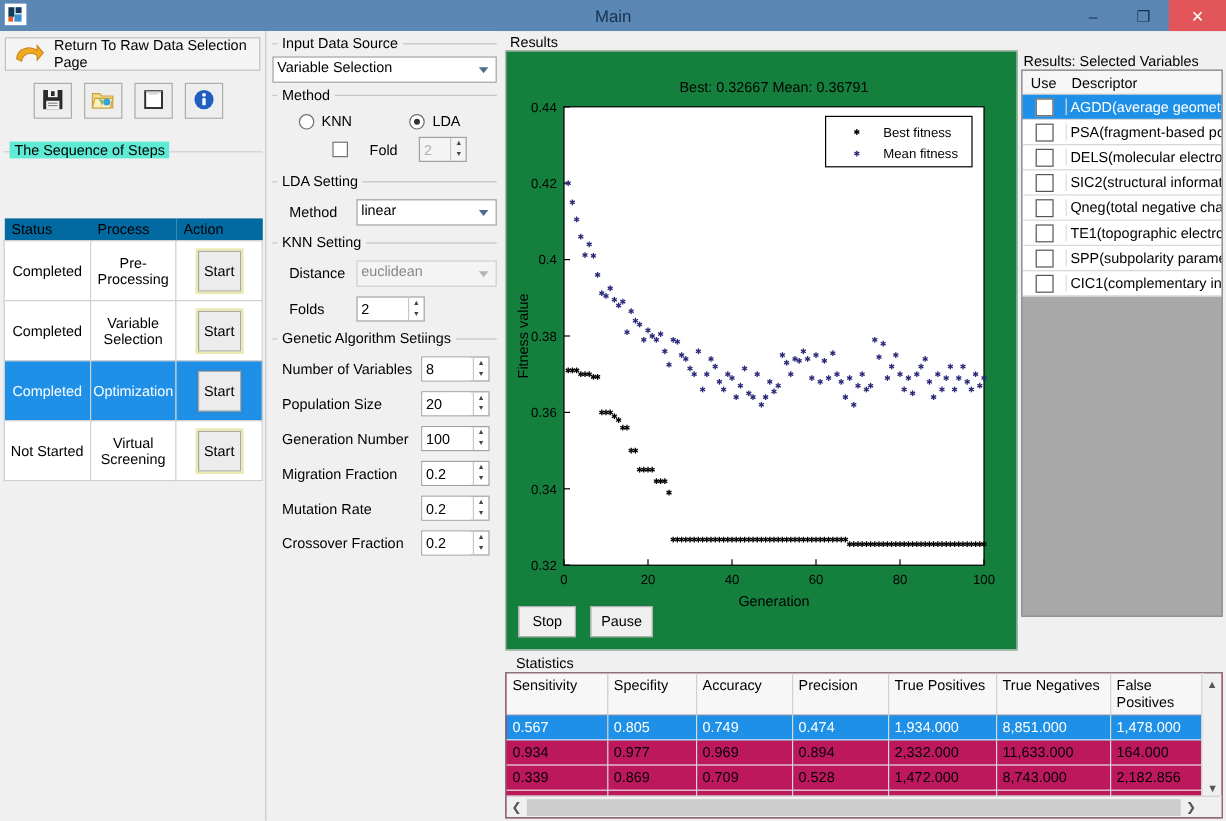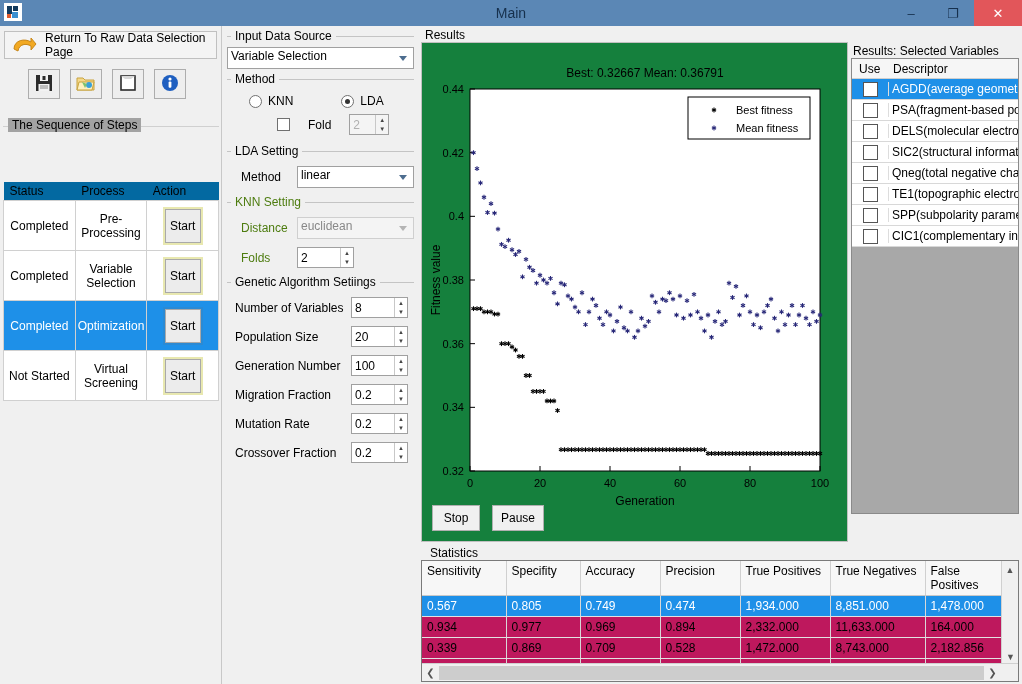--- a/index.html
+++ b/index.html
@@ -38,21 +38,21 @@
     display:flex; align-items:center; padding-left:6px; gap:8px;
   }
   .returnbar .lbl { font-size:12px; }
   .arrow-icon { width:26px; height:20px; }
   .toolbtns { display:flex; gap:10px; padding:10px 0 0 28px; }
   .tbtn {
     width:32px; height:30px; background:#eeeeee; border:1px solid #adadad;
     display:flex; align-items:center; justify-content:center;
   }
   .seqgroup { position:absolute; top:100px; left:3px; width:216px; height:300px; }
-  .seqlegend { position:absolute; top:-8px; left:5px; background:#a3a3a3; padding:0 4px; font-size:12px; }
+  .seqlegend { position:absolute; top:-8px; left:5px; background:#5eead4; padding:0 4px; font-size:12px; }
   .seqgroup .gline { position:absolute; top:0; left:0; width:100%; height:1px; background:#d0d0d0; }
   table.seq { border-collapse:collapse; margin-top:56px; width:216px; table-layout:fixed; }
   table.seq th {
     font-weight:normal; font-size:12px; text-align:left; padding:2px 6px;
     background:#0369a1; border:none;
   }
   table.seq td {
     border:1px solid #d0d0d0; background:#fff; font-size:12px; text-align:center;
     height:50px; vertical-align:middle; padding:2px;
   }
@@ -61,21 +61,21 @@
   .startbtn {
     width:36px; height:34px; margin:0 auto; background:#ececec;
     border:1px solid #a9a9a9; outline:2px solid #e8e8b0;
     display:flex; align-items:center; justify-content:center; font-size:12px;
   }
   tr.sel .startbtn { outline:2px solid #2a8ad4; color:#000; background:#ececec; }
   
   .settings { position:absolute; left:224px; top:0; width:193px; height:482px; background:#f0f0f0; }
   .fieldset { position:relative; margin:10px 3px 0 3px; border-top:1px solid #c4c4c4; padding-top:10px; }
   .fieldset > .leg { position:absolute; top:-8px; left:4px; background:#f0f0f0; padding:0 4px; font-size:12px; }
-  .fieldset.dim > .leg, .fieldset.dim label { color:#4d7c0f; }
+  .fieldset.dim > .leg, .fieldset.dim label { color:#000000; }
   select.combo, .combo {
     width:100%; height:22px; border:1px solid #a0a0a0; background:#fff;
     font-family:"Liberation Sans", sans-serif; font-size:12px; padding:1px 3px;
     -webkit-appearance:none; appearance:none;
   }
   .combo-wrap { position:relative; }
   .combo-wrap::after {
     content:""; position:absolute; right:7px; top:9px;
     border-left:4px solid transparent; border-right:4px solid transparent;
     border-top:5px solid #4d6d8f; pointer-events:none;

